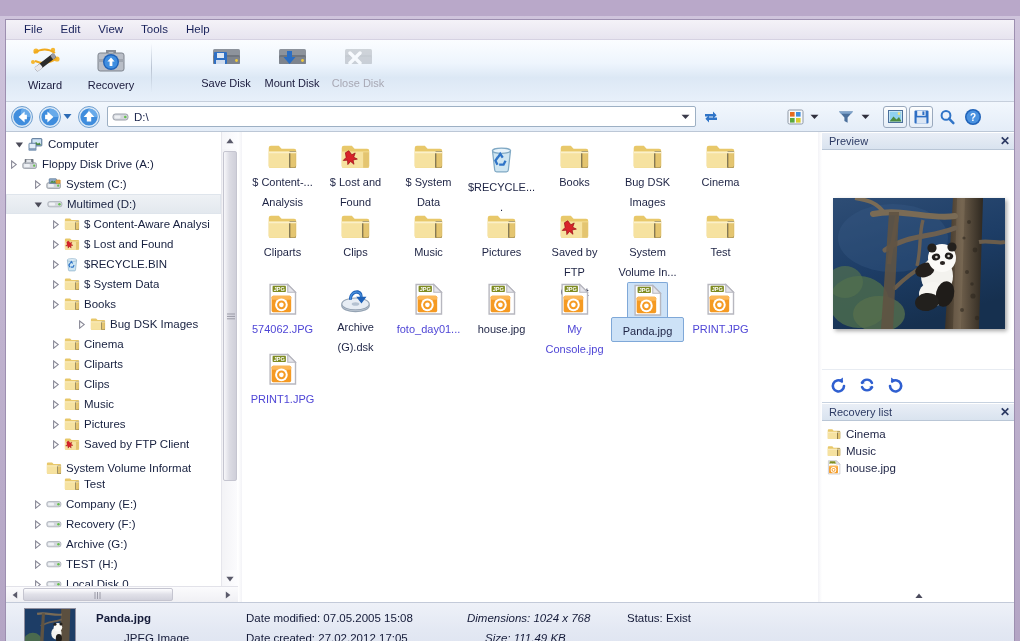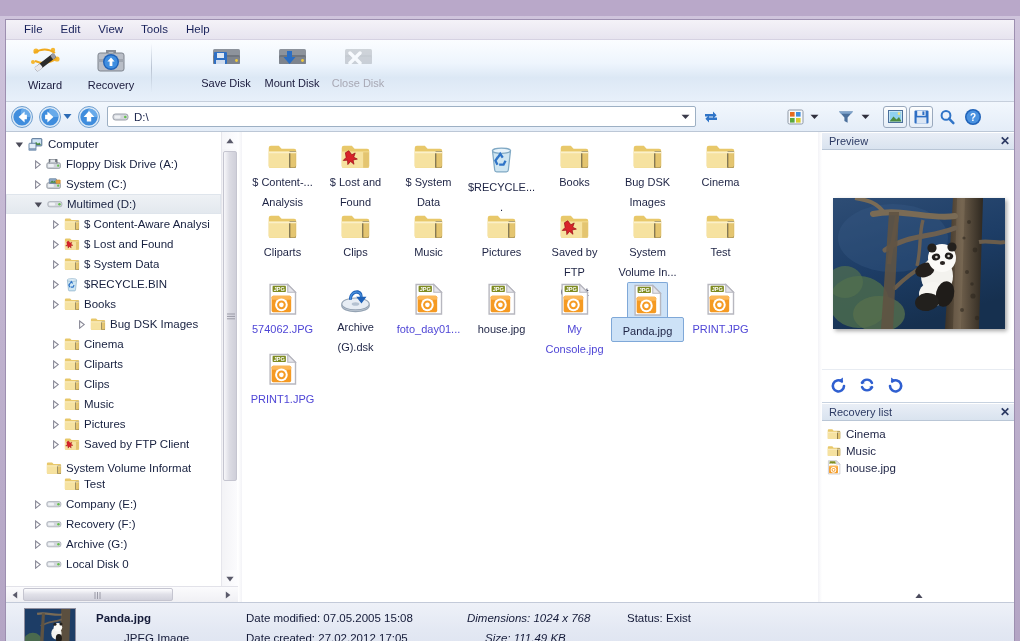--- a/index.html
+++ b/index.html
@@ -574,21 +574,21 @@
         <rect x="4.5" y="2" width="13" height="9.5" rx="1" fill="#8fa8c4" stroke="#4a6a8c"></rect>
         <rect x="5.6" y="3" width="10.8" height="7.3" fill="#cfe3f4"></rect>
         <path d="M6.5 10.3 l3.6-4 l2.4 2.4 l1.8-1.8 l2.1 3.4z" fill="#4a8a3c"></path>
         <rect x="1" y="8" width="9" height="7.6" rx="1" fill="#b9c9da" stroke="#5a7a9c"></rect>
         <rect x="2" y="9" width="7" height="5" fill="#e3eef8"></rect>
         <rect x="0.6" y="15.4" width="9.8" height="1.8" rx="0.8" fill="#8fa8c4" stroke="#5a7a9c" stroke-width="0.5"></rect>
       </svg>
               </span>
               <span class="tlbl">Computer</span>
             </div>
-            <div class="tnode" style="padding-left: 24px;">
+            <div class="tnode" style="">
               <span class="exp">
                 <svg width="9" height="9" viewBox="0 0 9 9">
                   <path d="M2.6 1 L7.2 4.6 L2.6 8.2z" fill="none" stroke="#8a8a98" stroke-width="1.1"></path>
                 </svg>
               </span>
               <span class="tico">
                 <svg width="16" height="12.8" viewBox="0 0 20 16">
         <rect x="1" y="6" width="17" height="7" rx="1.8" fill="#cfd3d9" stroke="#8d939c"></rect>
         <rect x="2.6" y="7.6" width="7.2" height="3.6" rx="1" fill="#eef1f5"></rect>
         <circle cx="15.2" cy="9.6" r="1.4" fill="#66c04d"></circle>
@@ -659,37 +659,20 @@
                 <svg width="16" height="13.44" viewBox="0 0 20 17">
         <path d="M1 3.2 a1.4 1.4 0 0 1 1.4-1.4 h5.2 l1.8 2 h8.2 a1.4 1.4 0 0 1 1.4 1.4 V15 a1.2 1.2 0 0 1 -1.2 1.2 H2.2 A1.2 1.2 0 0 1 1 15z" fill="#e8c86a"></path>
         <path d="M1 5.6 h17.8 V15 a1.2 1.2 0 0 1 -1.2 1.2 H2.2 A1.2 1.2 0 0 1 1 15z" fill="#f6e2a0"></path>
         <path d="M15 6 h3.8 V15 a1.2 1.2 0 0 1 -1.2 1.2 H15z" fill="#e4c570"></path>
         <g fill="#d9222a" stroke="#9c1119" stroke-width="0.5">
           <path d="M3.4 6.4 l2.2-1.3 l2.0 2.6 l2.2-1.2 l-1.0 2.8 l2.4 1.2 l-2.8 0.6 l0.6 2.8 l-2.2-1.9 l-1.8 2.1 l-0.2-2.9 l-2.8 0.2 l1.9-2.0z"></path>
         </g>
       </svg>
               </span>
               <span class="tlbl">$ Lost and Found</span>
-            </div>
-            <div class="tnode" style="padding-left: 42px;">
-              <span class="exp">
-                <svg width="9" height="9" viewBox="0 0 9 9">
-                  <path d="M2.6 1 L7.2 4.6 L2.6 8.2z" fill="none" stroke="#8a8a98" stroke-width="1.1"></path>
-                </svg>
-              </span>
-              <span class="tico">
-                <svg width="16" height="13.44" viewBox="0 0 20 17">
-        <path d="M1 3.2 a1.4 1.4 0 0 1 1.4-1.4 h5.2 l1.8 2 h8.2 a1.4 1.4 0 0 1 1.4 1.4 V15 a1.2 1.2 0 0 1 -1.2 1.2 H2.2 A1.2 1.2 0 0 1 1 15z" fill="#e8c86a"></path>
-        <path d="M1 5.6 h17.8 V15 a1.2 1.2 0 0 1 -1.2 1.2 H2.2 A1.2 1.2 0 0 1 1 15z" fill="#f6e2a0"></path>
-        <path d="M14.6 5.6 h4.2 V15 a1.2 1.2 0 0 1 -1.2 1.2 h-3z" fill="#e2c濃"></path>
-        <path d="M15 6 h3.8 V15 a1.2 1.2 0 0 1 -1.2 1.2 H15z" fill="#e4c570"></path>
-        <path d="M1 5.6 h17.8 v1.1 H1z" fill="#fbf0c9"></path>
-      </svg>
-              </span>
-              <span class="tlbl">$ System Data</span>
             </div>
             <div class="tnode" style="padding-left: 42px;">
               <span class="exp">
                 <svg width="9" height="9" viewBox="0 0 9 9">
                   <path d="M2.6 1 L7.2 4.6 L2.6 8.2z" fill="none" stroke="#8a8a98" stroke-width="1.1"></path>
                 </svg>
               </span>
               <span class="tico">
                 <svg width="16" height="16" viewBox="0 0 20 20">
         <path d="M4.2 5 h11.6 l-1.4 12.4 a1.3 1.3 0 0 1 -1.3 1.2 H6.9 a1.3 1.3 0 0 1 -1.3 -1.2z" fill="#cfe6f2" stroke="#7fa8c4" stroke-width="0.8"></path>
@@ -711,20 +694,37 @@
               </span>
               <span class="tico">
                 <svg width="16" height="13.44" viewBox="0 0 20 17">
         <path d="M1 3.2 a1.4 1.4 0 0 1 1.4-1.4 h5.2 l1.8 2 h8.2 a1.4 1.4 0 0 1 1.4 1.4 V15 a1.2 1.2 0 0 1 -1.2 1.2 H2.2 A1.2 1.2 0 0 1 1 15z" fill="#e8c86a"></path>
         <path d="M1 5.6 h17.8 V15 a1.2 1.2 0 0 1 -1.2 1.2 H2.2 A1.2 1.2 0 0 1 1 15z" fill="#f6e2a0"></path>
         <path d="M14.6 5.6 h4.2 V15 a1.2 1.2 0 0 1 -1.2 1.2 h-3z" fill="#e2c濃"></path>
         <path d="M15 6 h3.8 V15 a1.2 1.2 0 0 1 -1.2 1.2 H15z" fill="#e4c570"></path>
         <path d="M1 5.6 h17.8 v1.1 H1z" fill="#fbf0c9"></path>
       </svg>
               </span>
+              <span class="tlbl">$ System Data</span>
+            </div>
+            <div class="tnode" style="padding-left: 42px;">
+              <span class="exp">
+                <svg width="9" height="9" viewBox="0 0 9 9">
+                  <path d="M2.6 1 L7.2 4.6 L2.6 8.2z" fill="none" stroke="#8a8a98" stroke-width="1.1"></path>
+                </svg>
+              </span>
+              <span class="tico">
+                <svg width="16" height="13.44" viewBox="0 0 20 17">
+        <path d="M1 3.2 a1.4 1.4 0 0 1 1.4-1.4 h5.2 l1.8 2 h8.2 a1.4 1.4 0 0 1 1.4 1.4 V15 a1.2 1.2 0 0 1 -1.2 1.2 H2.2 A1.2 1.2 0 0 1 1 15z" fill="#e8c86a"></path>
+        <path d="M1 5.6 h17.8 V15 a1.2 1.2 0 0 1 -1.2 1.2 H2.2 A1.2 1.2 0 0 1 1 15z" fill="#f6e2a0"></path>
+        <path d="M14.6 5.6 h4.2 V15 a1.2 1.2 0 0 1 -1.2 1.2 h-3z" fill="#e2c濃"></path>
+        <path d="M15 6 h3.8 V15 a1.2 1.2 0 0 1 -1.2 1.2 H15z" fill="#e4c570"></path>
+        <path d="M1 5.6 h17.8 v1.1 H1z" fill="#fbf0c9"></path>
+      </svg>
+              </span>
               <span class="tlbl">Books</span>
             </div>
             <div class="tnode" style="padding-left: 42px; margin-left: 26px;">
               <span class="exp">
                 <svg width="9" height="9" viewBox="0 0 9 9">
                   <path d="M2.6 1 L7.2 4.6 L2.6 8.2z" fill="none" stroke="#8a8a98" stroke-width="1.1"></path>
                 </svg>
               </span>
               <span class="tico">
                 <svg width="16" height="13.44" viewBox="0 0 20 17">
@@ -903,20 +903,35 @@
                 </svg>
               </span>
               <span class="tico">
                 <svg width="16" height="9.92" viewBox="0 0 20 12">
         <rect x="1" y="3" width="17.6" height="6.6" rx="2.4" fill="#d3d6dc" stroke="#9ba0aa" stroke-width="0.8"></rect>
         <rect x="2.6" y="4.6" width="7.4" height="3.4" rx="1.3" fill="#f0f2f5"></rect>
         <circle cx="15.6" cy="6.4" r="1.5" fill="#66c04d"></circle>
       </svg>
               </span>
               <span class="tlbl">Archive (G:)</span>
+            </div>
+            <div class="tnode" style="padding-left: 24px;">
+              <span class="exp">
+                <svg width="9" height="9" viewBox="0 0 9 9">
+                  <path d="M2.6 1 L7.2 4.6 L2.6 8.2z" fill="none" stroke="#8a8a98" stroke-width="1.1"></path>
+                </svg>
+              </span>
+              <span class="tico">
+                <svg width="16" height="9.92" viewBox="0 0 20 12">
+        <rect x="1" y="3" width="17.6" height="6.6" rx="2.4" fill="#d3d6dc" stroke="#9ba0aa" stroke-width="0.8"></rect>
+        <rect x="2.6" y="4.6" width="7.4" height="3.4" rx="1.3" fill="#f0f2f5"></rect>
+        <circle cx="15.6" cy="6.4" r="1.5" fill="#66c04d"></circle>
+      </svg>
+              </span>
+              <span class="tlbl">TEST (H:)</span>
             </div>
             <div class="tnode" style="padding-left: 24px;">
               <span class="exp">
                 <svg width="9" height="9" viewBox="0 0 9 9">
                   <path d="M2.6 1 L7.2 4.6 L2.6 8.2z" fill="none" stroke="#8a8a98" stroke-width="1.1"></path>
                 </svg>
               </span>
               <span class="tico">
                 <svg width="16" height="9.92" viewBox="0 0 20 12">
         <rect x="1" y="3" width="17.6" height="6.6" rx="2.4" fill="#d3d6dc" stroke="#9ba0aa" stroke-width="0.8"></rect>

